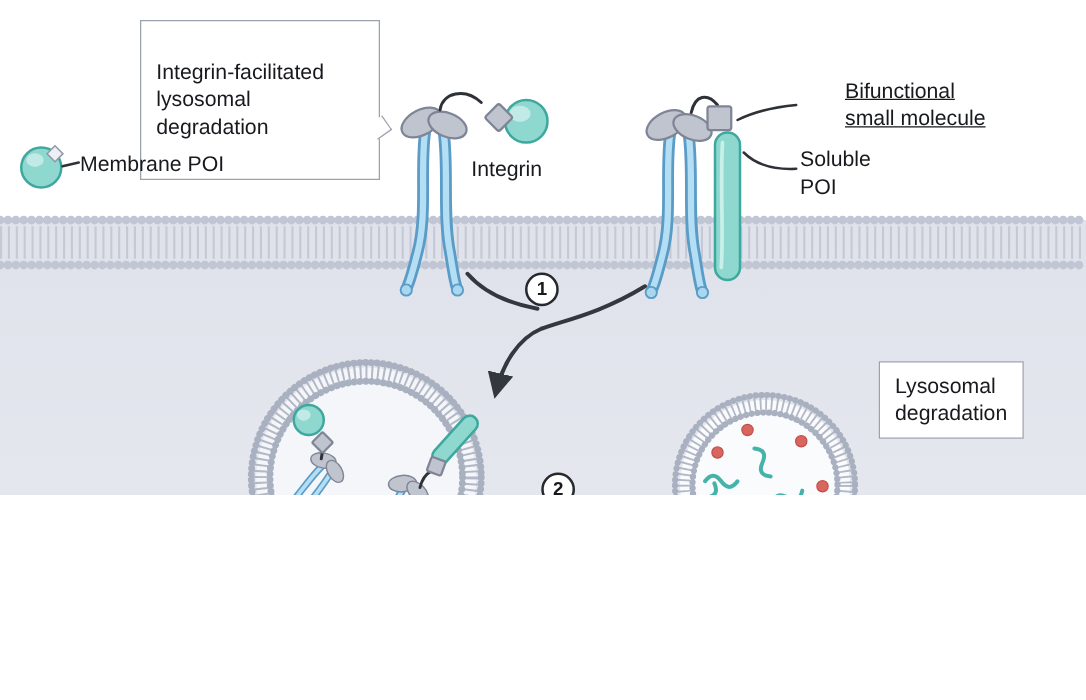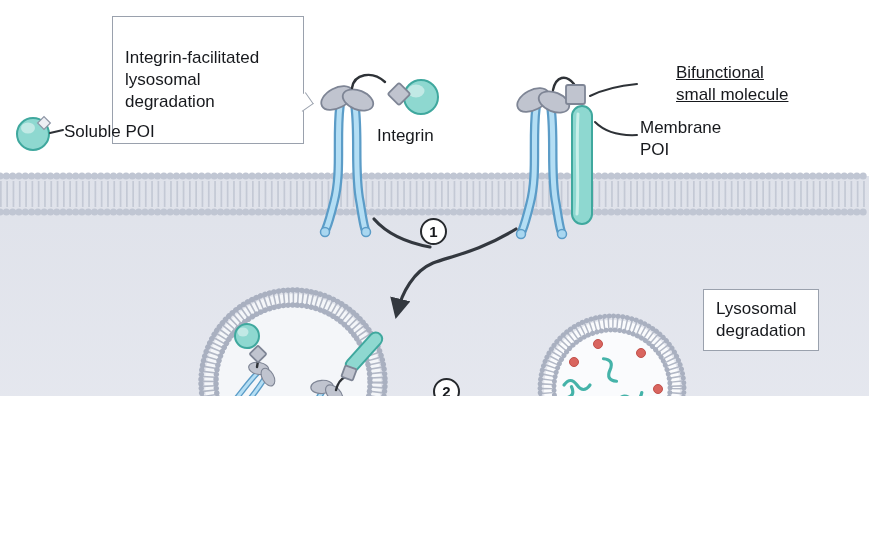--- a/index.html
+++ b/index.html
@@ -157,28 +157,28 @@
     </g>
   </svg>
 
   <div class="box" style="left:112px;top:16px;width:166px;">
     <span>Integrin-facilitated
 lysosomal
 degradation</span>
     <div class="tail"></div>
   </div>
 
-  <div class="lbl" style="left:64px;top:121px;">Soluble POI</div>
+  <div class="lbl" style="left:64px;top:121px;">Membrane POI</div>
 
   <div class="lbl" style="left:377px;top:125px;text-align:right;">Integrin</div>
 
   <div class="lbl" style="left:676px;top:62px;text-decoration:underline;">Bifunctional
 small molecule</div>
 
-  <div class="lbl" style="left:640px;top:117px;">Membrane
+  <div class="lbl" style="left:640px;top:117px;">Soluble
 POI</div>
 
   <div class="box" style="left:703px;top:289px;">Lysosomal
 degradation</div>
 
   <div class="badge" style="left:420px;top:218px;">1</div>
 
   <div class="badge" style="left:433px;top:378px;">2</div>
 
 </div>

